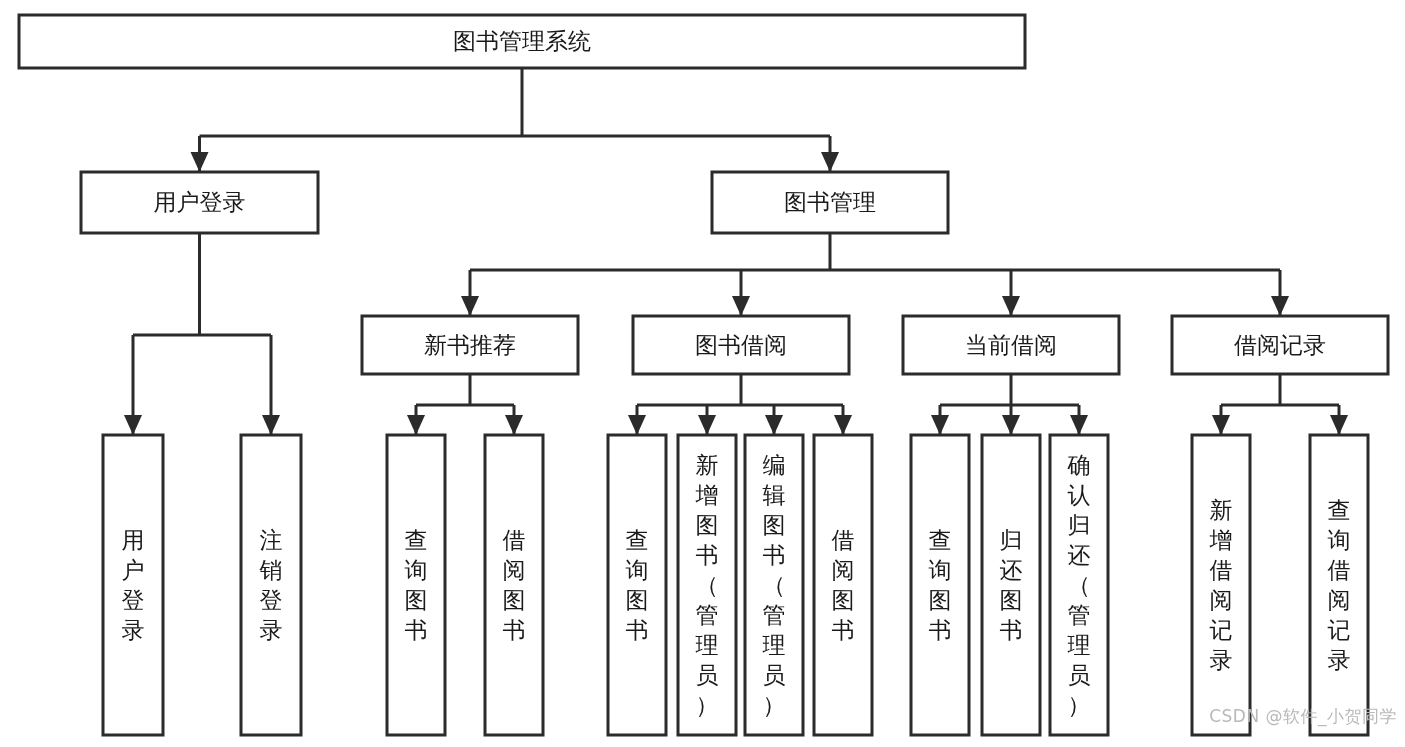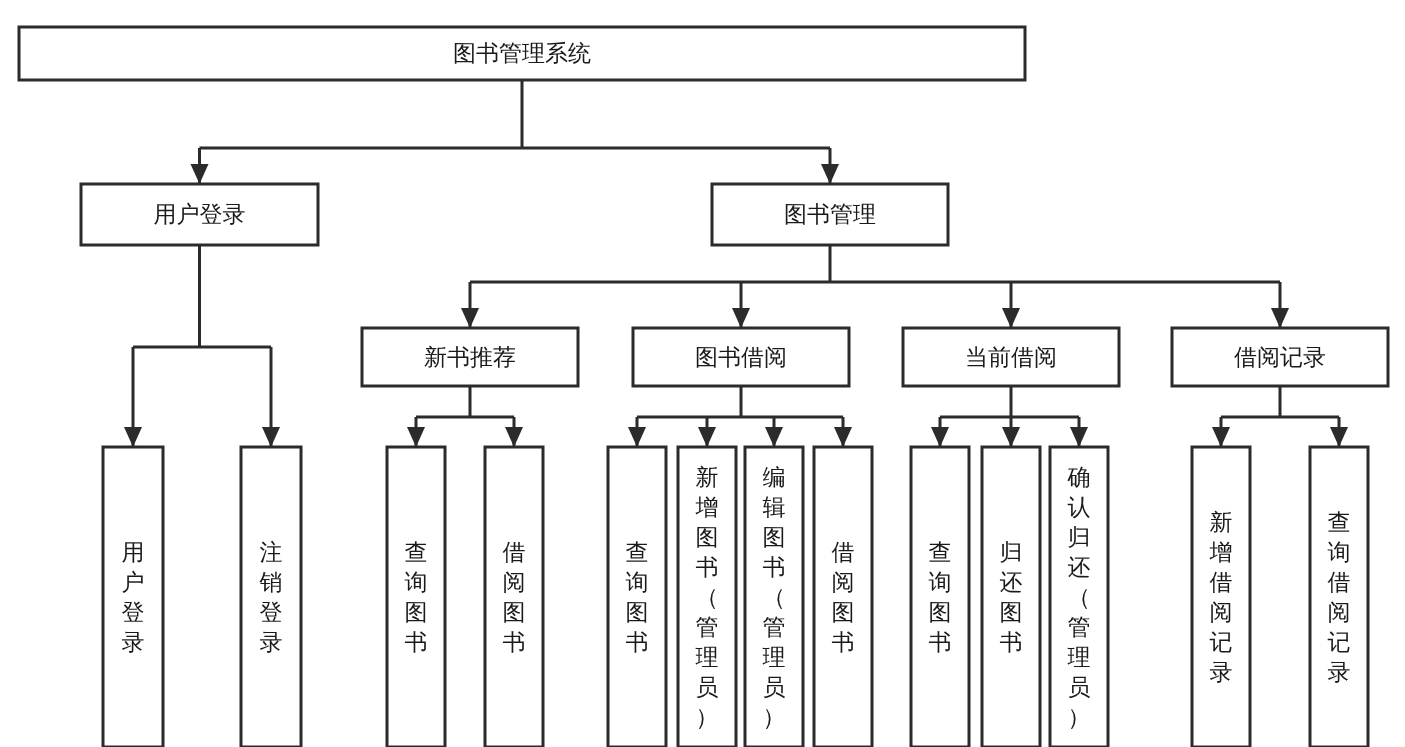--- a/index.html
+++ b/index.html
@@ -9,21 +9,21 @@
   }
   body {
     width: 1405px;
     height: 747px;
     font-family: "DejaVu Sans", "Liberation Sans", sans-serif;
     overflow: hidden;
     position: relative;
   }
   #diagram-root {
     position: absolute;
-    left: 0; top: 12px;
+    left: 0; top: 0;
     width: 1405px;
     height: 734px;
   }
   svg.tree {
     display: block;
     width: 1405px;
     height: 747px;
   }
   .node-rect {
     fill: #ffffff;
@@ -200,13 +200,14 @@
         <g>
           <rect x="1192" y="435" width="58" height="300" class="node-rect"></rect>
           <text x="1221" class="node-label-v"><tspan x="1221" y="518.4">新</tspan><tspan x="1221" y="548.4">增</tspan><tspan x="1221" y="578.4">借</tspan><tspan x="1221" y="608.4">阅</tspan><tspan x="1221" y="638.4">记</tspan><tspan x="1221" y="668.4">录</tspan></text>
         </g>
         <g>
           <rect x="1310" y="435" width="58" height="300" class="node-rect"></rect>
           <text x="1339" class="node-label-v"><tspan x="1339" y="518.4">查</tspan><tspan x="1339" y="548.4">询</tspan><tspan x="1339" y="578.4">借</tspan><tspan x="1339" y="608.4">阅</tspan><tspan x="1339" y="638.4">记</tspan><tspan x="1339" y="668.4">录</tspan></text>
         </g>
       </g>
   </svg>
+  <div class="watermark">CSDN @软件_小贺同学</div>
 </div>
 
 </body></html>

